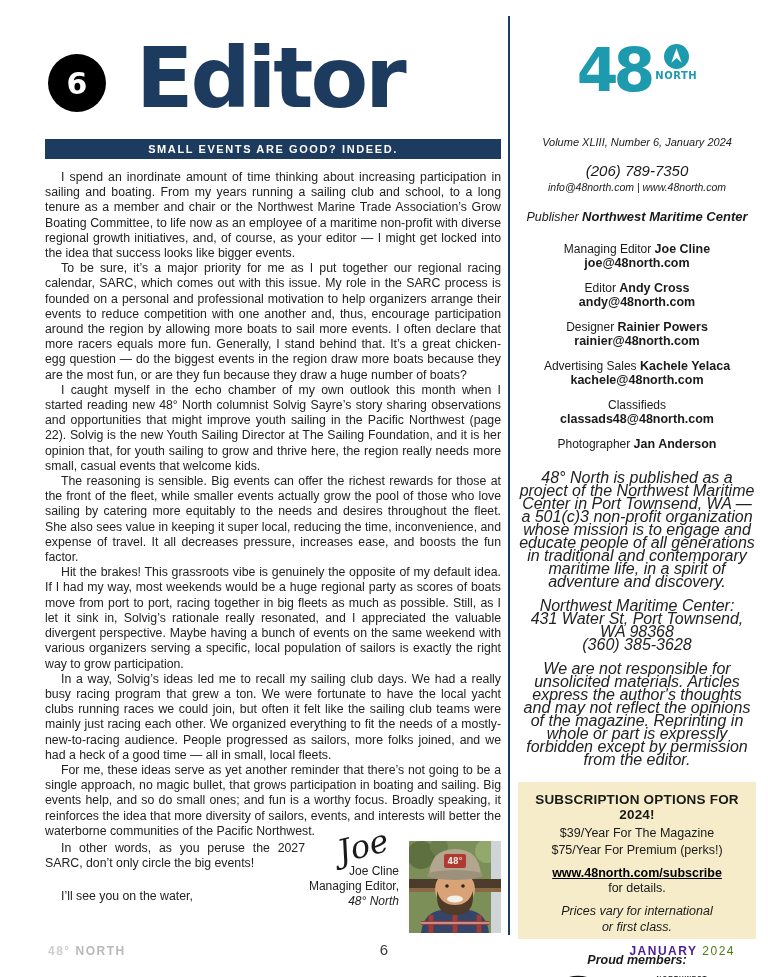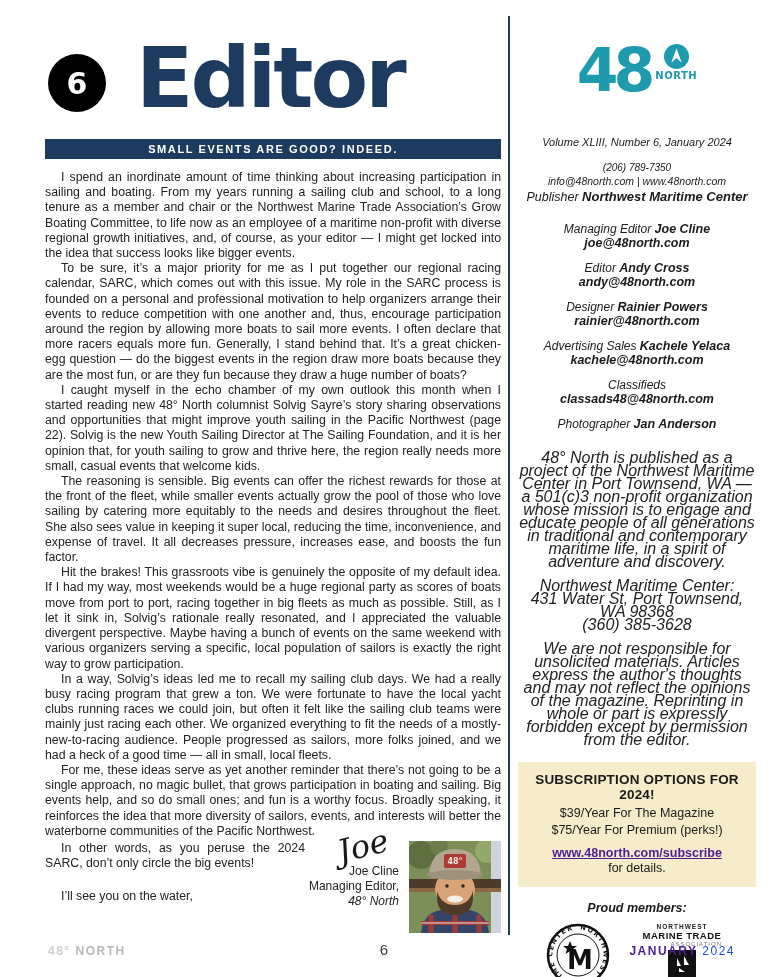--- a/index.html
+++ b/index.html
@@ -54,54 +54,54 @@
     font-family:"DejaVu Sans", sans-serif; font-weight:bold; color:#1d9aad;
     font-size:60px; line-height:0.95; letter-spacing:-5px;
   }
   .logo-right { display:flex; flex-direction:column; align-items:center; margin-left:5px; margin-top:2px; }
   .logo-deg { width:25px; height:25px; }
   .logo-north {
     font-family:"DejaVu Sans", sans-serif; font-weight:bold; color:#1d9aad;
     font-size:10px; letter-spacing:0.5px; margin-top:1px;
   }
   .volume-line { margin-top:8px; font-style:italic; font-size:11px; }
-  .phone-line { margin-top:14px; font-style:italic; font-size:10px; }
+  .phone-line { margin-top:14px; font-style:italic; font-size:15px; }
   .contact-line { margin-top:2px; font-style:italic; font-size:10.5px; }
-  .publisher-line { margin-top:2px; font-size:12.5px; font-style:italic; }
+  .publisher-line { margin-top:16px; font-size:12.5px; font-style:italic; }
   .publisher-line b { font-size:13px; }
   .masthead { margin-top:18px; }
-  .mast-entry { margin-top:11px; font-style:italic; font-size:12px; line-height:14px; }
+  .mast-entry { margin-top:11px; font-size:12px; line-height:14px; }
   .mast-entry b { font-size:12.5px; }
   .mast-email { font-weight:bold; font-size:12.5px; }
   .about { margin-top:20px; font-style:italic; font-size:16px; line-height:13px; color:#222; }
   .about p { margin-top:11px; white-space:pre-line; }
   .sub-box {
-    margin-top:16px; background:#f6ecca; padding:10px 8px 12px; text-align:center;
+    margin-top:16px; background:#f6ecca; padding:10px 8px 4px; text-align:center;
   }
   .sub-heading { font-weight:bold; font-size:13.5px; letter-spacing:0.2px; }
   .sub-opt { font-size:12.5px; line-height:17px; }
   .sub-opts { margin-top:3px; }
-  .sub-link { display:inline-block; margin-top:7px; font-weight:bold; font-size:12.5px; text-decoration:underline; color:#4c1d95; }
+  .sub-link { display:inline-block; margin-top:7px; font-weight:bold; font-size:12.5px; text-decoration:underline; color:#000000; }
   .sub-details { font-size:12.5px; }
   .sub-note { margin-top:8px; font-style:italic; font-size:12.5px; line-height:16px; white-space:pre-line; }
   .members-heading { margin-top:14px; font-weight:bold; font-style:italic; font-size:12.5px; }
   .member-logos { margin-top:8px; display:flex; justify-content:center; align-items:flex-start; gap:26px; }
   .nmta { width:92px; display:flex; flex-direction:column; align-items:center; }
   .nmta-l1 { font-size:6.5px; letter-spacing:1px; color:#222; font-weight:bold; }
   .nmta-l2 { font-size:9.5px; letter-spacing:0.5px; color:#111; font-weight:bold; }
   .nmta-l3 { font-size:6px; letter-spacing:1px; color:#777; align-self:flex-end; margin-right:6px; }
   .nmta-pennant { margin-top:3px; }
   
   .footer-left { position:absolute; left:48px; top:944px; font-size:12px; letter-spacing:1.5px; }
   .footer-left .deg { color:#cfcfcf; font-weight:bold; }
   .footer-left .name { color:#b9b9b9; font-weight:bold; }
   .footer-page { position:absolute; left:0; width:768px; top:941px; text-align:center; font-size:15px; color:#3a3a3a; }
   .footer-right { position:absolute; right:33px; top:944px; font-size:12px; letter-spacing:1.5px; }
   .footer-right .month { color:#4c1d95; font-weight:bold;margin-left:37px; }
-  .footer-right .year { color:#1d4ed8; }
+  .footer-right .year { color:#4d7c0f; }
 </style>
 </head>
 <body>
 
 <div class="page">
 
   <div class="issue-circle">
     <span>6</span>
   </div>
   <div class="page-title">Editor</div>
@@ -113,21 +113,21 @@
     <p>I spend an inordinate amount of time thinking about increasing participation in sailing and boating. From my years running a sailing club and school, to a long tenure as a member and chair or the Northwest Marine Trade Association’s Grow Boating Committee, to life now as an employee of a maritime non-profit with diverse regional growth initiatives, and, of course, as your editor — I might get locked into the idea that success looks like bigger events.</p>
     <p>To be sure, it’s a major priority for me as I put together our regional racing calendar, SARC, which comes out with this issue. My role in the SARC process is founded on a personal and professional motivation to help organizers arrange their events to reduce competition with one another and, thus, encourage participation around the region by allowing more boats to sail more events. I often declare that more racers equals more fun. Generally, I stand behind that. It’s a great chicken-egg question — do the biggest events in the region draw more boats because they are the most fun, or are they fun because they draw a huge number of boats?</p>
     <p>I caught myself in the echo chamber of my own outlook this month when I started reading new 48° North columnist Solvig Sayre’s story sharing observations and opportunities that might improve youth sailing in the Pacific Northwest (page 22). Solvig is the new Youth Sailing Director at The Sailing Foundation, and it is her opinion that, for youth sailing to grow and thrive here, the region really needs more small, casual events that welcome kids.</p>
     <p>The reasoning is sensible. Big events can offer the richest rewards for those at the front of the fleet, while smaller events actually grow the pool of those who love sailing by catering more equitably to the needs and desires throughout the fleet. She also sees value in keeping it super local, reducing the time, inconvenience, and expense of travel. It all decreases pressure, increases ease, and boosts the fun factor.</p>
     <p>Hit the brakes! This grassroots vibe is genuinely the opposite of my default idea. If I had my way, most weekends would be a huge regional party as scores of boats move from port to port, racing together in big fleets as much as possible. Still, as I let it sink in, Solvig’s rationale really resonated, and I appreciated the valuable divergent perspective. Maybe having a bunch of events on the same weekend with various organizers serving a specific, local population of sailors is exactly the right way to grow participation.</p>
     <p>In a way, Solvig’s ideas led me to recall my sailing club days. We had a really busy racing program that grew a ton. We were fortunate to have the local yacht clubs running races we could join, but often it felt like the sailing club teams were mainly just racing each other. We organized everything to fit the needs of a mostly-new-to-racing audience. People progressed as sailors, more folks joined, and we had a heck of a good time — all in small, local fleets.</p>
     <p>For me, these ideas serve as yet another reminder that there’s not going to be a single approach, no magic bullet, that grows participation in boating and sailing. Big events help, and so do small ones; and fun is a worthy focus. Broadly speaking, it reinforces the idea that more diversity of sailors, events, and interests will better the waterborne communities of the Pacific Northwest.</p>
 
     <div class="signoff-row">
       <div class="signoff-left">
-        <p>In other words, as you peruse the 2024 SARC, don’t only circle the big events!</p>
+        <p>In other words, as you peruse the 2027 SARC, don’t only circle the big events!</p>
         <p class="closing">I’ll see you on the water,</p>
       </div>
       <div class="signoff-right">
         <div class="sig-col">
           <span class="sig-script">Joe</span>
           <div class="sig-name">Joe Cline</div>
           <div class="sig-name">Managing Editor,</div>
           <div class="sig-name sig-mag">48° North</div>
         </div>
         <div class="photo-frame">
@@ -217,20 +217,22 @@
     </div>
 
     <div class="sub-box">
       <div class="sub-heading">SUBSCRIPTION OPTIONS FOR 2024!</div>
       <div class="sub-opts">
         <div class="sub-opt">$39/Year For The Magazine</div>
         <div class="sub-opt">$75/Year For Premium (perks!)</div>
       </div>
       <span class="sub-link">www.48north.com/subscribe</span>
       <div class="sub-details">for details.</div>
+      <div class="sub-note">Prices vary for international
+or first class.</div>
     </div>
 
     <div class="members-heading">Proud members:</div>
 
     <div class="member-logos">
       <svg width="64" height="64" viewBox="0 0 64 64">
         <defs>
           <path id="ringPath" d="M 32,6.5 A 25.5,25.5 0 1 1 31.99,6.5" fill="none"></path>
         </defs>
         <circle cx="32" cy="32" r="30" fill="none" stroke="#111" stroke-width="2.5"></circle>

